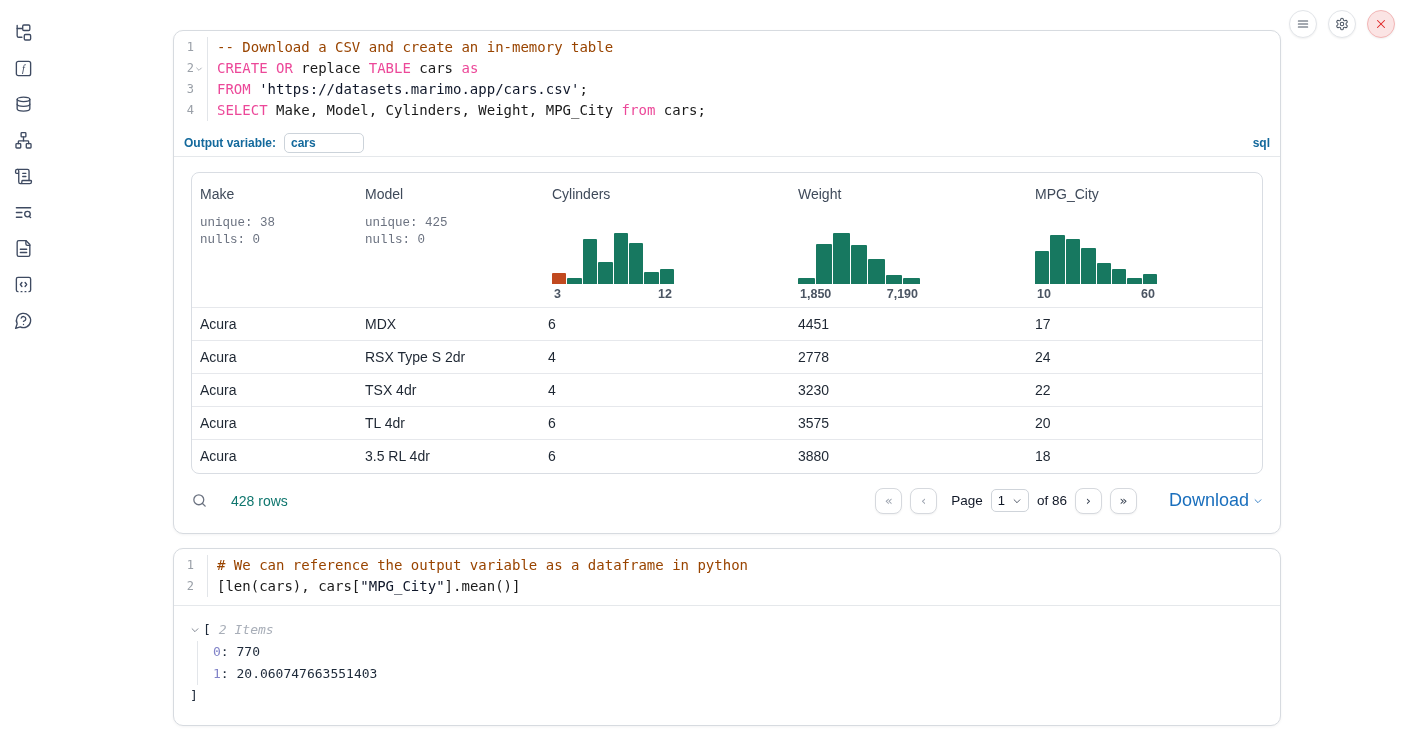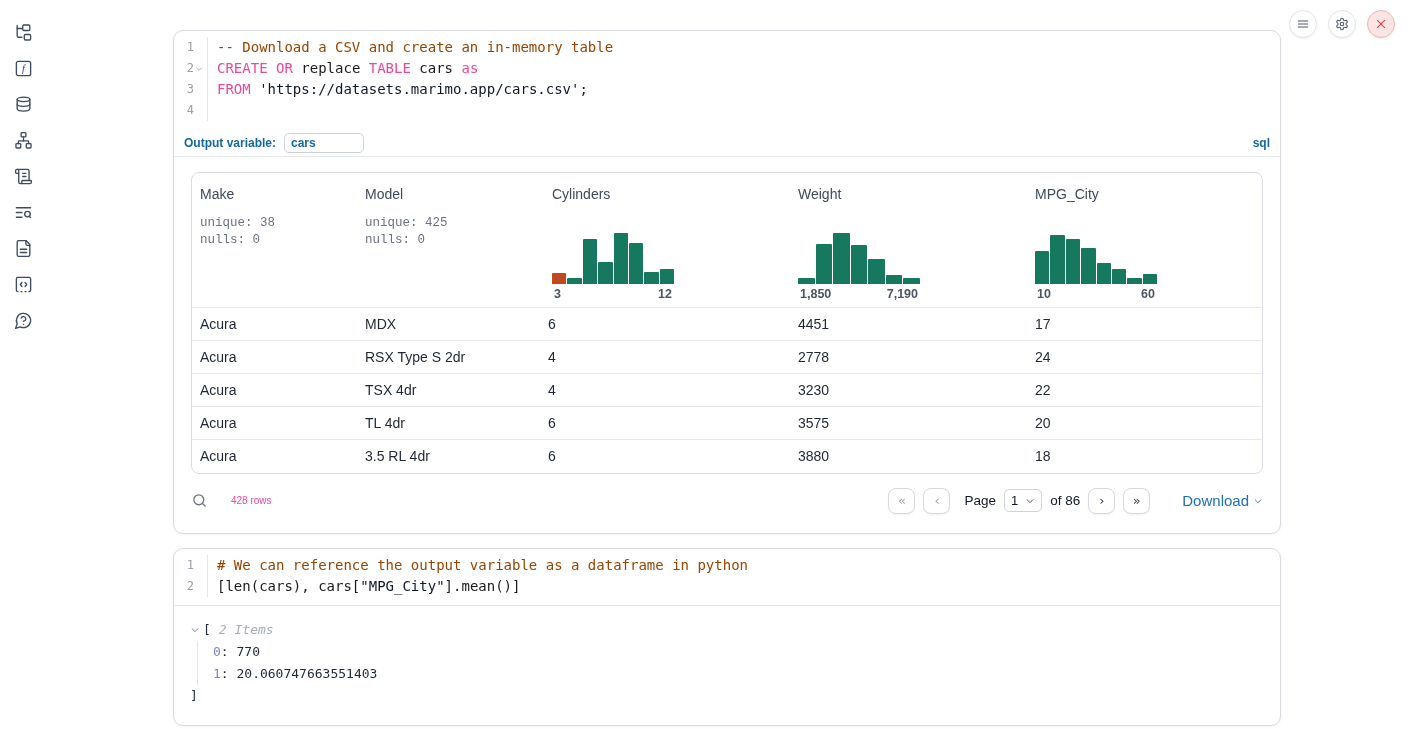--- a/index.html
+++ b/index.html
@@ -61,34 +61,34 @@
   .hist-bars .bar { flex:1; border-radius:1px 1px 0 0; min-height:5px; }
   .hist-labels { display:flex; justify-content:space-between; margin-top:3px;
     font-size:12.5px; color:#4b5563; padding:0 2px; }
   table.data td { border-top:1px solid #e6e8ec; height:33px; padding:0 8px;
     font-size:14px; color:#1e2733; }
 
   
   .table-footer { display:flex; align-items:center; margin:13px 17px 0 17px; height:30px; padding-bottom:2px; }
   .search-btn { background:none; border:none; cursor:pointer; display:flex; align-items:center; }
   .search-btn svg { width:17px; height:17px; stroke:#6b7280; fill:none; stroke-width:1.8; stroke-linecap:round; }
-  .row-count { margin-left:23px; font-size:10px; color:#ec4899; }
+  .row-count { margin-left:23px; font-size:14px; color:#0f766e; }
   .pager { margin-left:auto; display:flex; align-items:center; gap:8px; }
   .pg-btn { width:27px; height:26px; border:1px solid #d6d9de; border-radius:8px; background:#fff;
     box-shadow:0 1px 2px rgba(0,0,0,.05); font-size:13px; display:flex; align-items:center;
     justify-content:center; cursor:pointer; color:#374151; font-family:"DejaVu Sans", sans-serif; }
   .pg-btn.dim { color:#9ca3af; }
   .pg-label { font-size:13.5px; color:#111827; margin-left:6px; }
   .page-select { display:flex; align-items:center; gap:7px; height:23px; padding:0 6px;
     border:1px solid #cfd4da; border-radius:5px; font-size:13px; color:#111827; cursor:pointer; }
   .page-select svg, .dl-link svg, .fold svg, .tree-chev svg { width:10px; height:10px;
     fill:none; stroke-linecap:round; stroke-linejoin:round; }
   .page-select svg { stroke:#374151; stroke-width:2; }
   .dl-link { margin-left:24px; display:flex; align-items:center; gap:4px; background:none;
-    border:none; cursor:pointer; font-size:15px; font-weight:500; color:#1a6fbd;
+    border:none; cursor:pointer; font-size:18px; font-weight:500; color:#1a6fbd;
     font-family:"Liberation Sans", sans-serif; }
   .dl-link svg { stroke:#1a6fbd; stroke-width:2; }
 
   .cell-bottom-pad { height:16px; }
 
   
   .tree { padding:13px 16px 18px 16px; font-family:"DejaVu Sans Mono", monospace;
     font-size:13px; line-height:22px; color:#1e2a3a; }
   .tree-head { display:flex; align-items:center; }
   .tree-chev { display:inline-flex; margin-right:3px; }
@@ -199,21 +199,21 @@
 
 <main class="main">
 
   <section class="cell">
     <div class="code-block">
         <div class="code-line"><span class="gutter">1<span class="fold"></span></span><span class="code-text"><span class="tok-comment">-- Download a CSV and create an in-memory table</span></span></div>
         <div class="code-line"><span class="gutter">2<span class="fold"><svg viewBox="0 0 24 24" style="width:8px;height:8px;stroke:#9aa0a8;fill:none;stroke-width:2.5;stroke-linecap:round;stroke-linejoin:round">
                 <path d="m5 9 7 7 7-7"></path>
               </svg></span></span><span class="code-text"><span class="tok-kw">CREATE</span><span class="tok-plain"> </span><span class="tok-kw">OR</span><span class="tok-plain"> replace </span><span class="tok-kw">TABLE</span><span class="tok-plain"> cars </span><span class="tok-kw">as</span></span></div>
         <div class="code-line"><span class="gutter">3<span class="fold"></span></span><span class="code-text"><span class="tok-kw">FROM</span><span class="tok-plain"> </span><span class="tok-str">'https://datasets.marimo.app/cars.csv'</span><span class="tok-plain">;</span></span></div>
-        <div class="code-line"><span class="gutter">4<span class="fold"></span></span></div>
+        <div class="code-line"><span class="gutter">4<span class="fold"></span></span><span class="code-text"><span class="tok-kw">SELECT</span><span class="tok-plain"> Make, Model, Cylinders, Weight, MPG_City </span><span class="tok-kw">from</span><span class="tok-plain"> cars;</span></span></div>
       </div>
     <div class="outvar-row">
       <span class="outvar-label">Output variable:</span>
       <input class="outvar-input" value="cars" style="">
       <span class="lang-badge">sql</span>
     </div>
 
     <div class="table-wrap">
       <table class="data">
         <colgroup>

